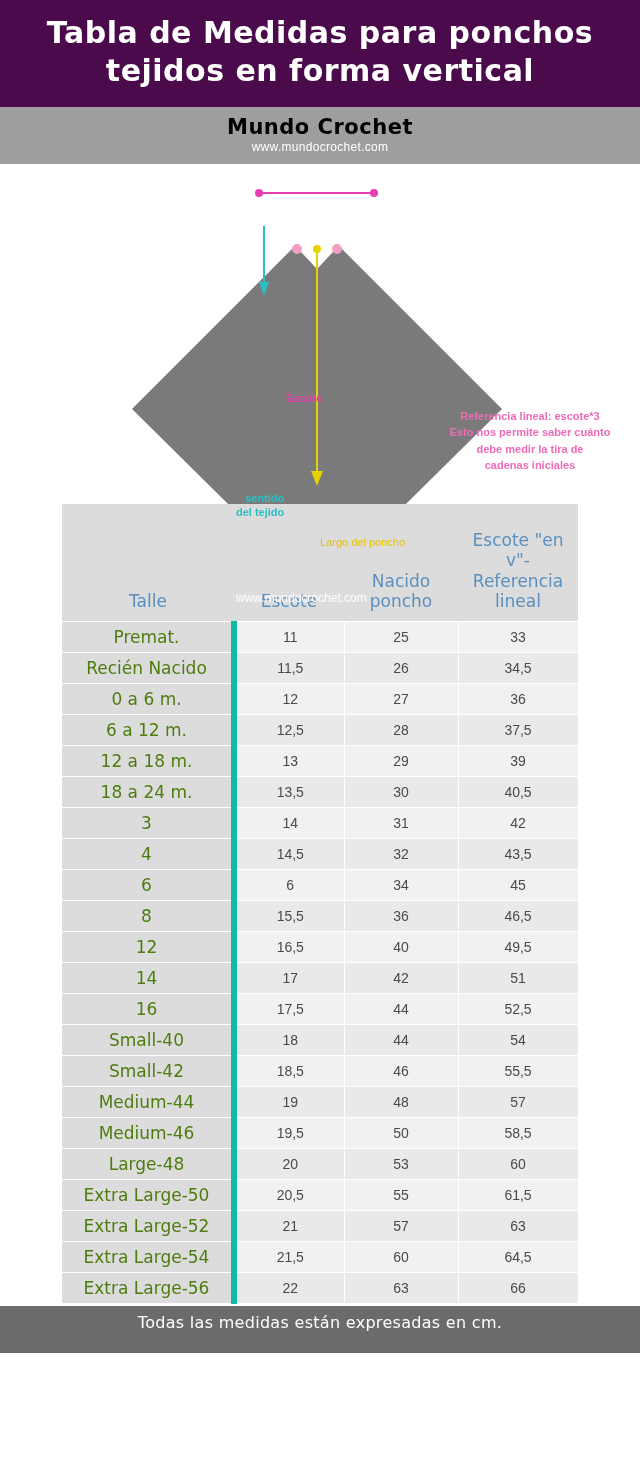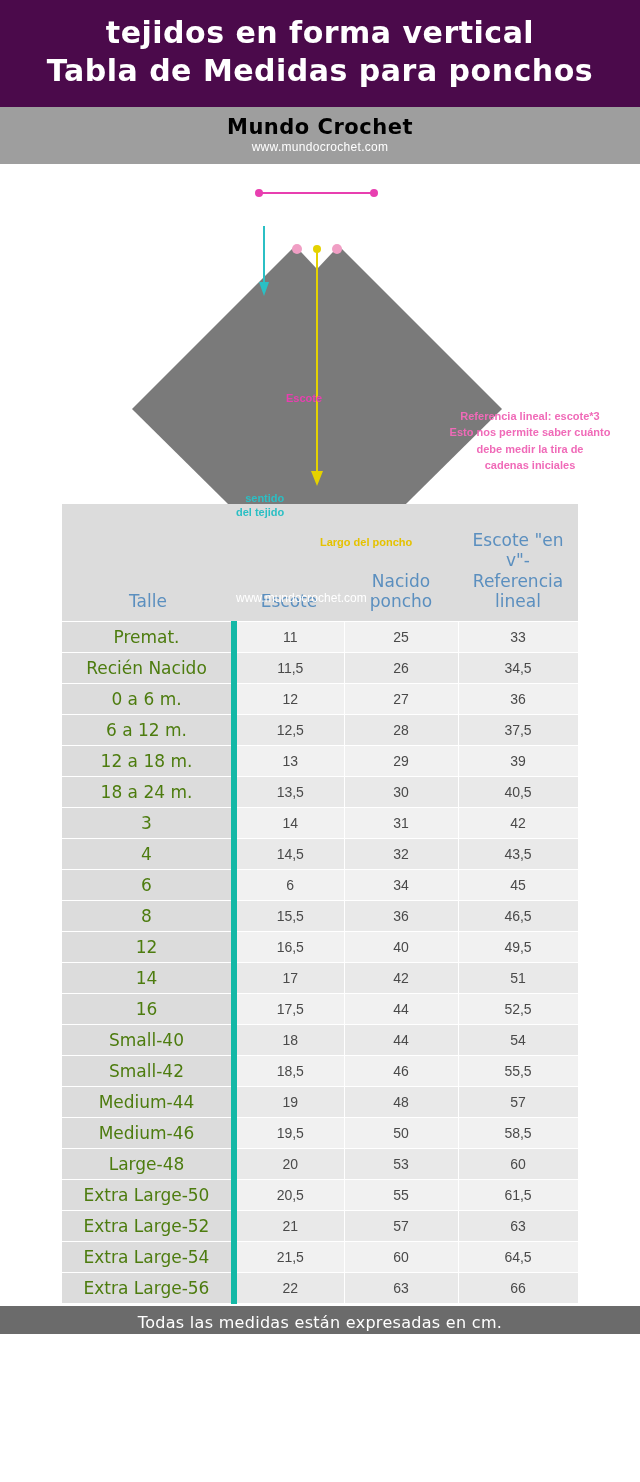--- a/index.html
+++ b/index.html
@@ -62,21 +62,21 @@
   .diagram-label {
     position: absolute;
     font-size: 11px;
     white-space: nowrap;
   }
   .lbl-escote { left: 286px; top: 228px; color: #e83fb0; font-weight: bold; }
   .lbl-sentido {
     left: 236px; top: 328px; color: #2bbfc4; text-align: right;
     line-height: 1.25; font-weight: bold;
   }
-  .lbl-largo { left: 320px; top: 372px; color: #e5c200; font-weight: bold; }
+  .lbl-largo { left: 320px; top: 372px; color: #e5c200; font-weight: normal; }
   .lbl-ref {
     left: 432px; top: 244px; color: #f06ab8; width: 196px;
     text-align: center; line-height: 1.5; font-weight: bold;
   }
   .lbl-watermark {
     left: 236px; top: 427px; color: #ffffff; font-size: 12px;
   }
 
   
   .table-wrap {
@@ -121,38 +121,38 @@
     border-left: none;
     border-right: 6px solid #14b8a6;
   }
   table.sizes tr:nth-child(even) td { background: #e9e9e9; }
   table.sizes tr:nth-child(even) td.talle { background: #dcdcdc; }
 
   
   .footer {
     background: #6b6b6b;
     text-align: center;
-    padding: 7px 0 2px 0;
+    padding: 7px 0 21px 0;
     margin-top: 2px;
   }
   .footer-text {
     color: #ffffff;
     font-family: "DejaVu Sans", sans-serif;
     font-size: 16px;
     letter-spacing: 0.3px;
   }
 </style>
 </head>
 <body>
 
 <div class="page">
 
   <div class="header">
+    <div class="header-title">Tabla de Medidas para ponchos</div>
     <div class="header-title">tejidos en forma vertical</div>
-    <div class="header-title">Tabla de Medidas para ponchos</div>
   </div>
 
   <div class="brandband">
     <div class="brand-name">Mundo Crochet</div>
     <div class="brand-url">www.mundocrochet.com</div>
   </div>
 
   <div class="diagram">
     <svg width="640" height="340" viewBox="0 0 640 340">
 

